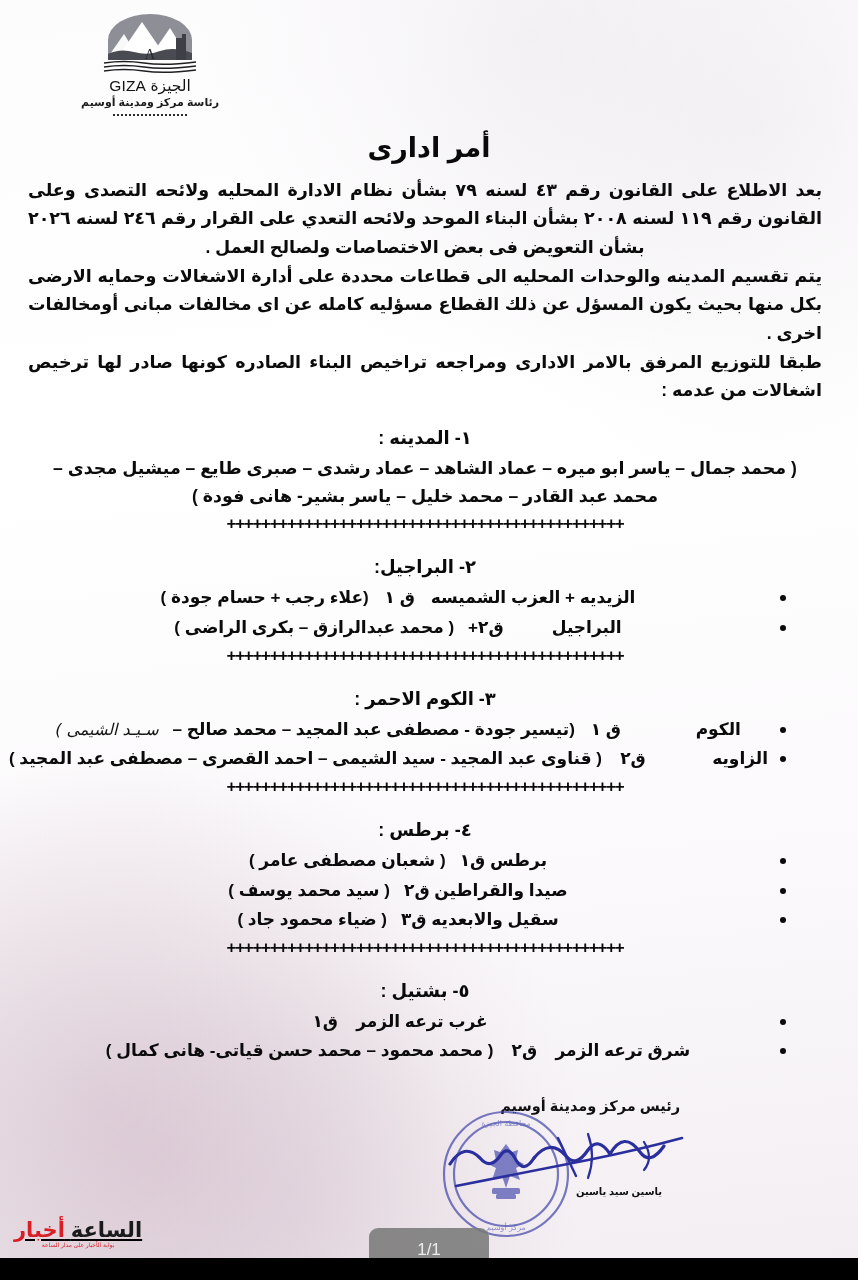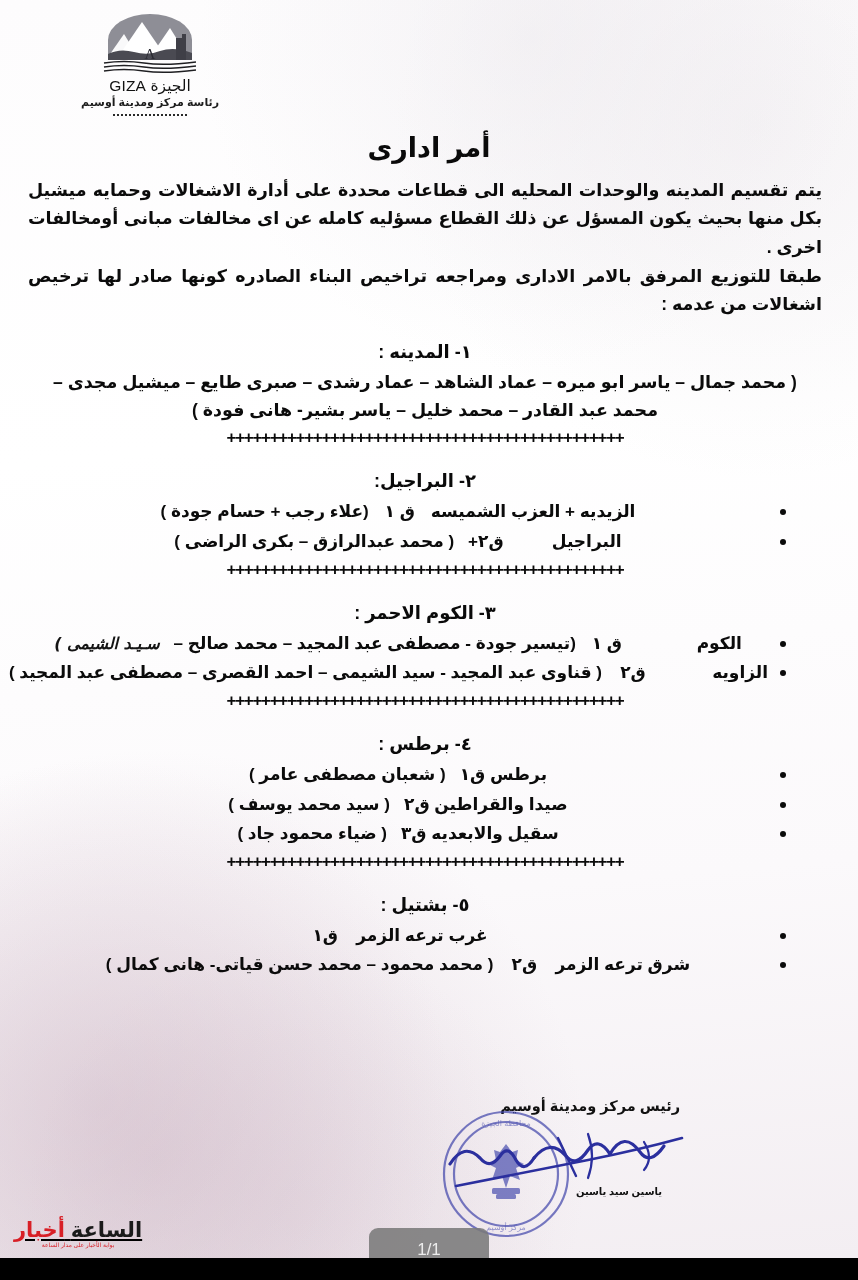--- a/index.html
+++ b/index.html
@@ -167,21 +167,21 @@
     flex-direction: row;
     align-items: baseline;
     gap: 14px;
     white-space: nowrap;
   }
   .li-name { min-width: 104px; text-align: right; }
   .li-code { min-width: 34px; }
   .li-people { }
   .hand {
     font-family: "DejaVu Sans", sans-serif;
-    font-weight: bold;
+    font-weight: normal;
     font-style: italic;
     font-size: 16px;
     color: #141414;
     letter-spacing: -0.3px;
   }
 
   .sep {
     text-align: center;
     font-size: 17px;
     font-weight: bold;
@@ -322,21 +322,22 @@
         </div>
         <div class="logo-sub">رئاسة مركز ومدينة أوسيم</div>
         <div class="logo-rule"></div>
       </div>
     </div>
 
     <div class="doc-title">أمر ادارى</div>
 
     <div class="body">
 
-      <div class="para ltr-last">يتم تقسيم المدينه والوحدات المحليه الى قطاعات محددة على أدارة الاشغالات وحمايه ميشيل بكل منها بحيث يكون المسؤل عن ذلك القطاع مسؤليه كامله عن اى مخالفات مبانى أومخالفات اخرى .</div>
+      <div class="para">بعد الاطلاع على القانون رقم ٤٣ لسنه ٧٩ بشأن نظام الادارة المحليه ولائحه التصدى وعلى القانون رقم ١١٩ لسنه ٢٠٠٨ بشأن البناء الموحد ولائحه التعدي على القرار رقم ٢٤٦ لسنه ٢٠٢٦ بشأن التعويض فى بعض الاختصاصات ولصالح العمل .</div>
+      <div class="para ltr-last">يتم تقسيم المدينه والوحدات المحليه الى قطاعات محددة على أدارة الاشغالات وحمايه الارضى بكل منها بحيث يكون المسؤل عن ذلك القطاع مسؤليه كامله عن اى مخالفات مبانى أومخالفات اخرى .</div>
       <div class="para ltr-last">طبقا للتوزيع المرفق بالامر الادارى ومراجعه تراخيص البناء الصادره كونها صادر لها ترخيص اشغالات من عدمه :</div>
 
       <div class="block">
         <div class="sec-head">١- المدينه :</div>
         <div class="names">( محمد جمال – ياسر ابو ميره – عماد الشاهد – عماد رشدى – صبرى طايع – ميشيل مجدى –</div>
         <div class="names">محمد عبد القادر – محمد خليل – ياسر بشير- هانى فودة )</div>
         <div class="sep">++++++++++++++++++++++++++++++++++++++++++++++</div>
       </div>
 
       <div class="block">

